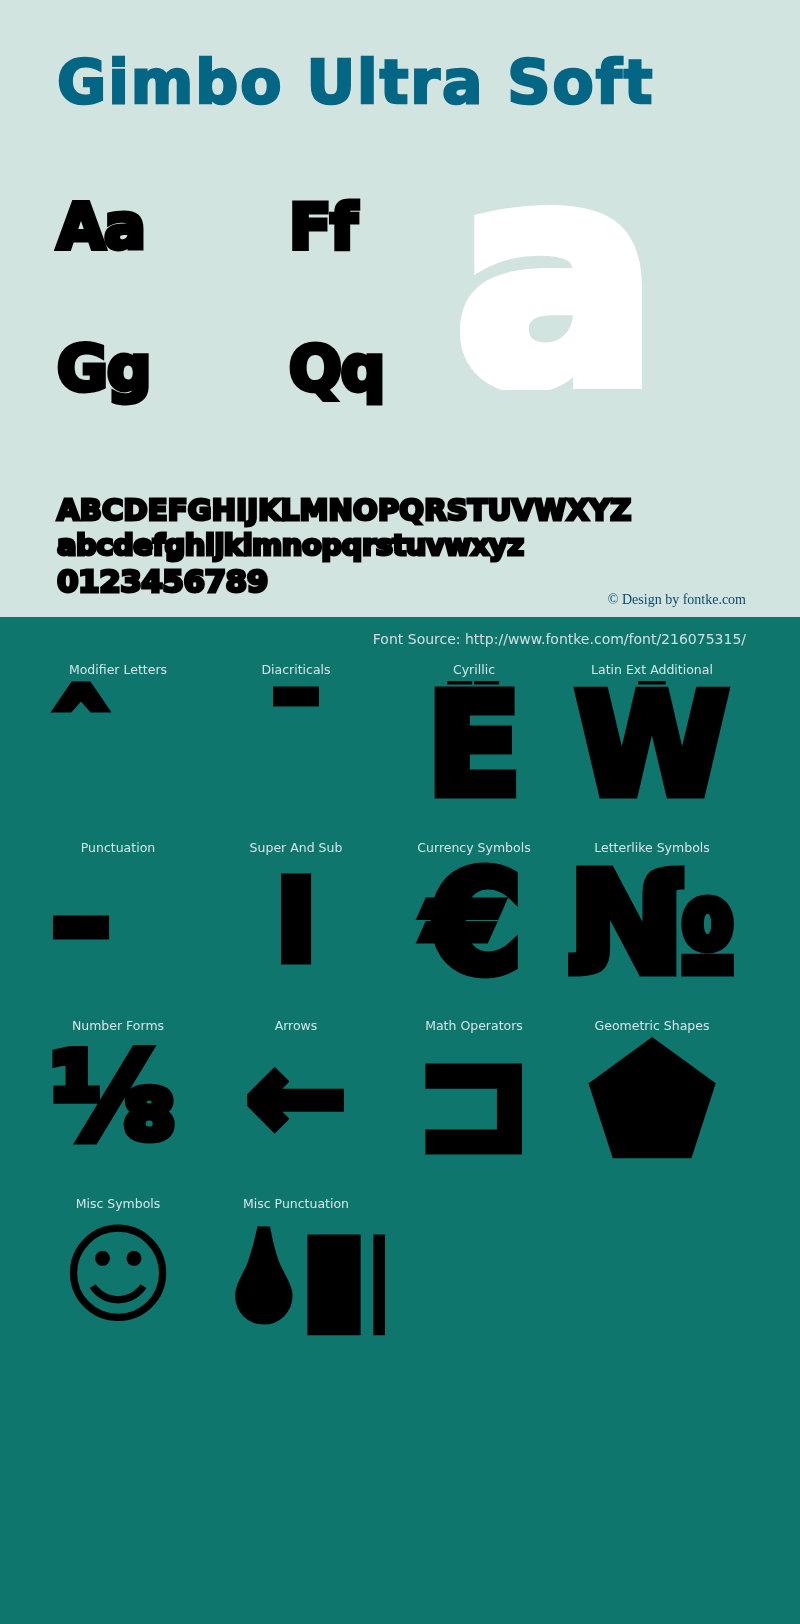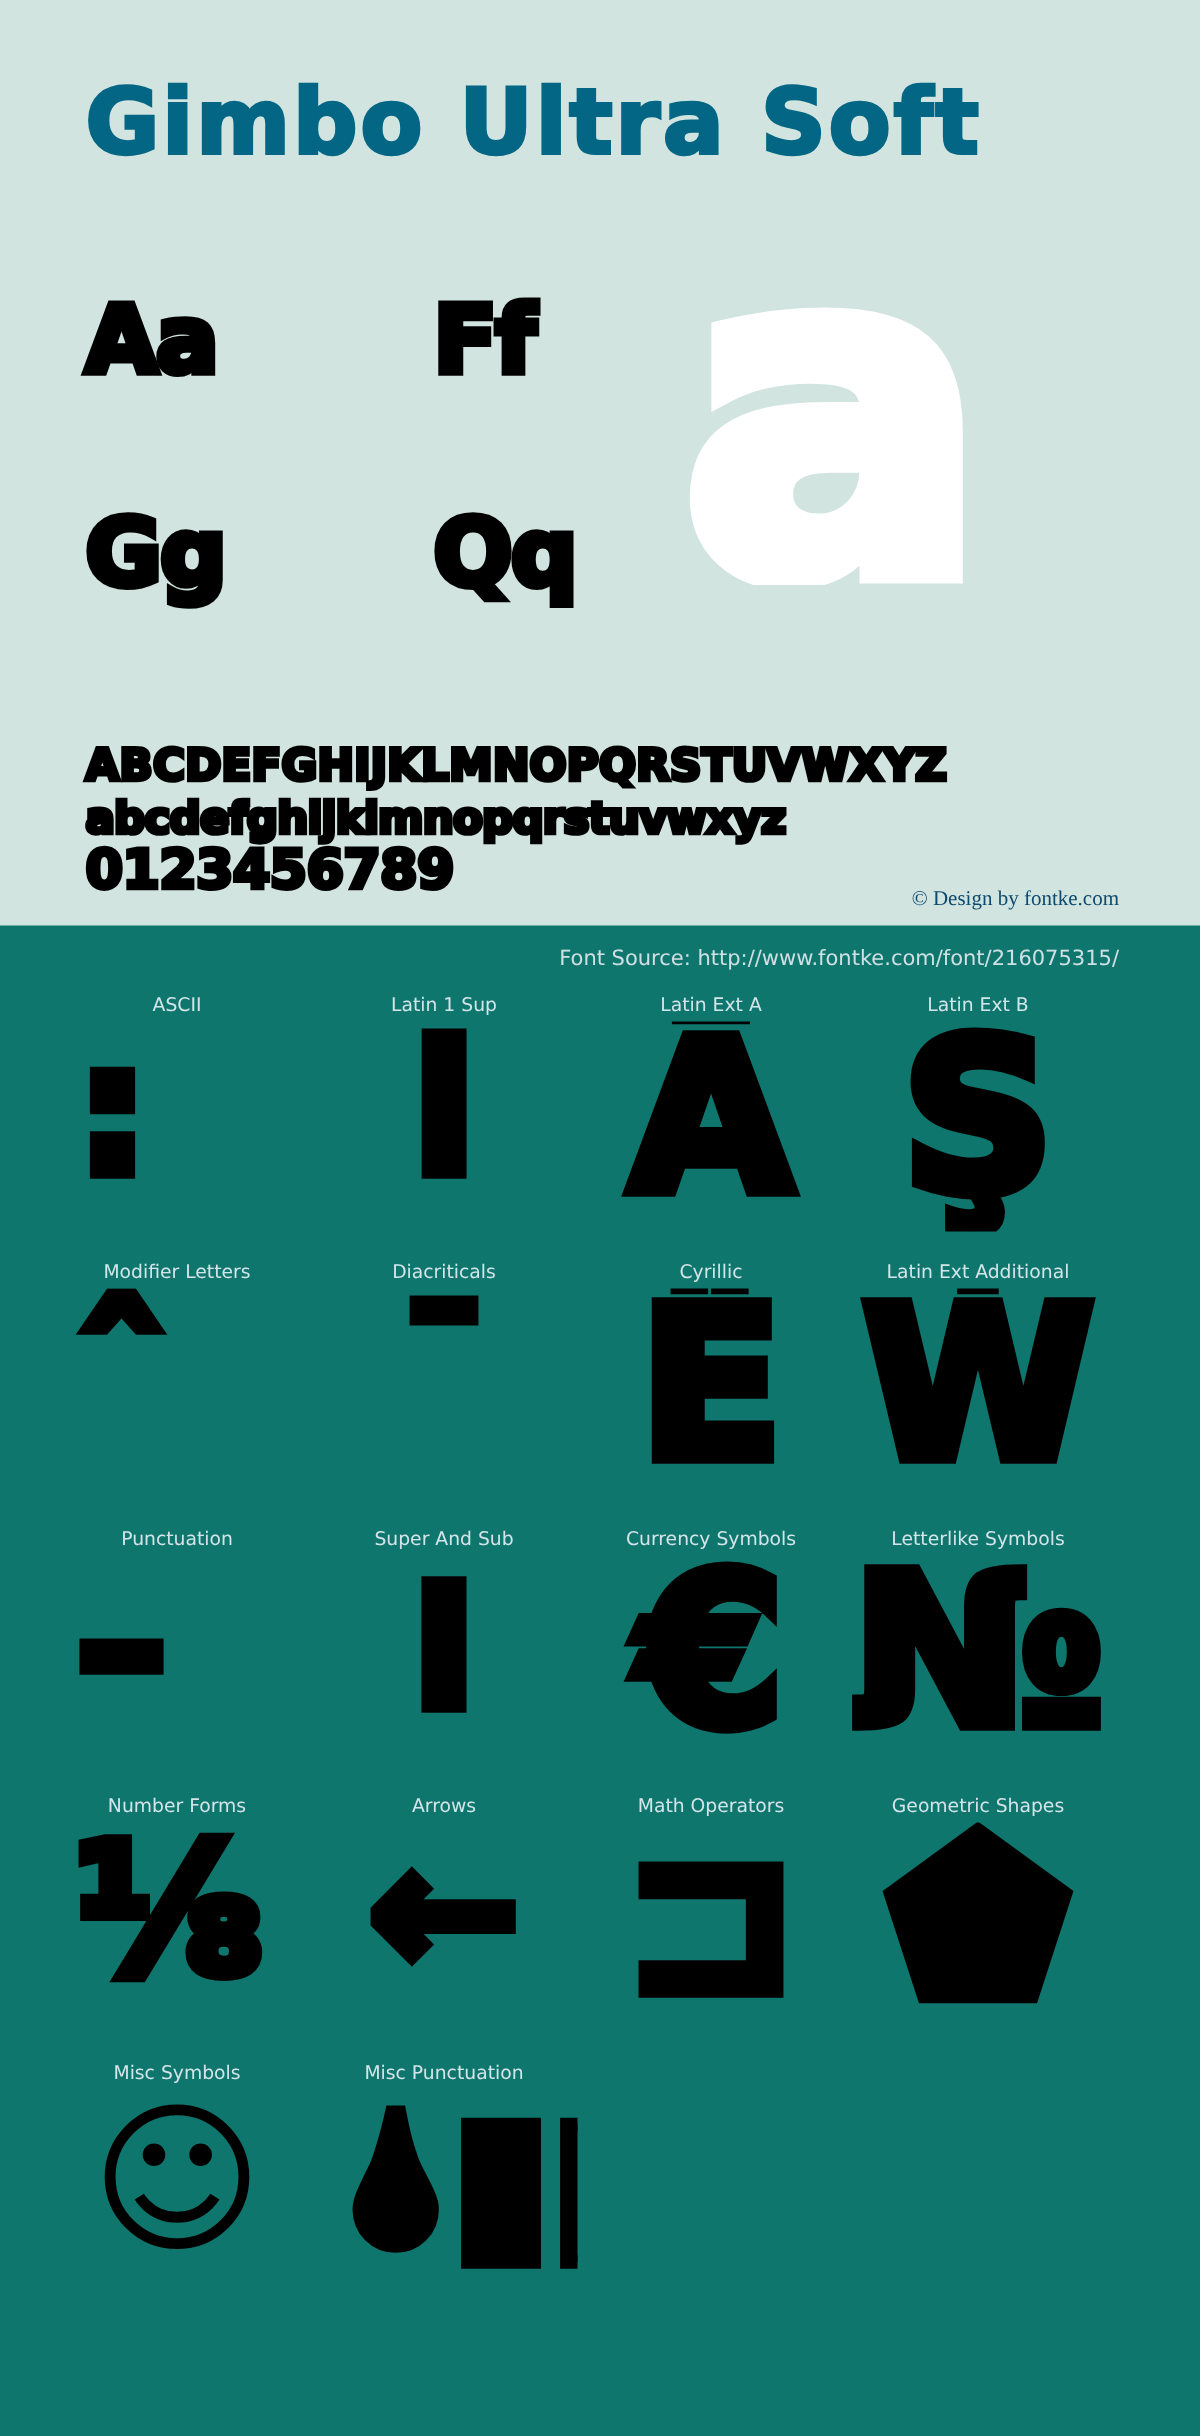--- a/index.html
+++ b/index.html
@@ -60,21 +60,21 @@
   .alpha-row {
     font-family: "DejaVu Sans", sans-serif;
     font-weight: 700;
     color: #000;
     -webkit-text-stroke: 3px #000;
     white-space: nowrap;
     letter-spacing: -0.5px;
   }
   .alpha-upper { font-size: 29px; line-height: 30px; letter-spacing: 0.2px; }
   .alpha-lower { font-size: 29px; line-height: 32px; margin-top: 4px; }
-  .alpha-digits { font-size: 36px; line-height: 32px; margin-top: 4px; }
+  .alpha-digits { font-size: 31px; line-height: 32px; margin-top: 4px; }
 
   .credit {
     position: absolute; right: 54px; top: 592px;
     font-family: Liberation Serif, serif;
     font-size: 14px;
     color: #0c4a6e;
     white-space: nowrap;
   }
 
   
@@ -163,38 +163,20 @@
 
     <div class="credit">© Design by fontke.com</div>
   </div>
 
   <div class="coverage">
 
     <div class="source">Font Source: http://www.fontke.com/font/216075315/</div>
 
     <div class="blocks">
 
-      <div class="block-row">
-        <div class="block-cell c0">
-          <div class="block-label">ASCII</div>
-          <div class="block-sample shift-left">:</div>
-        </div>
-        <div class="block-cell">
-          <div class="block-label">Latin 1 Sup</div>
-          <div class="block-sample">i</div>
-        </div>
-        <div class="block-cell">
-          <div class="block-label">Latin Ext A</div>
-          <div class="block-sample big">Ā</div>
-        </div>
-        <div class="block-cell">
-          <div class="block-label">Latin Ext B</div>
-          <div class="block-sample big">Ş</div>
-        </div>
-      </div>
 
       <div class="block-row">
         <div class="block-cell c0">
           <div class="block-label">Modifier Letters</div>
           <div class="block-sample shift-left">ˆ</div>
         </div>
         <div class="block-cell">
           <div class="block-label">Diacriticals</div>
           <div class="block-sample">¯</div>
         </div>

